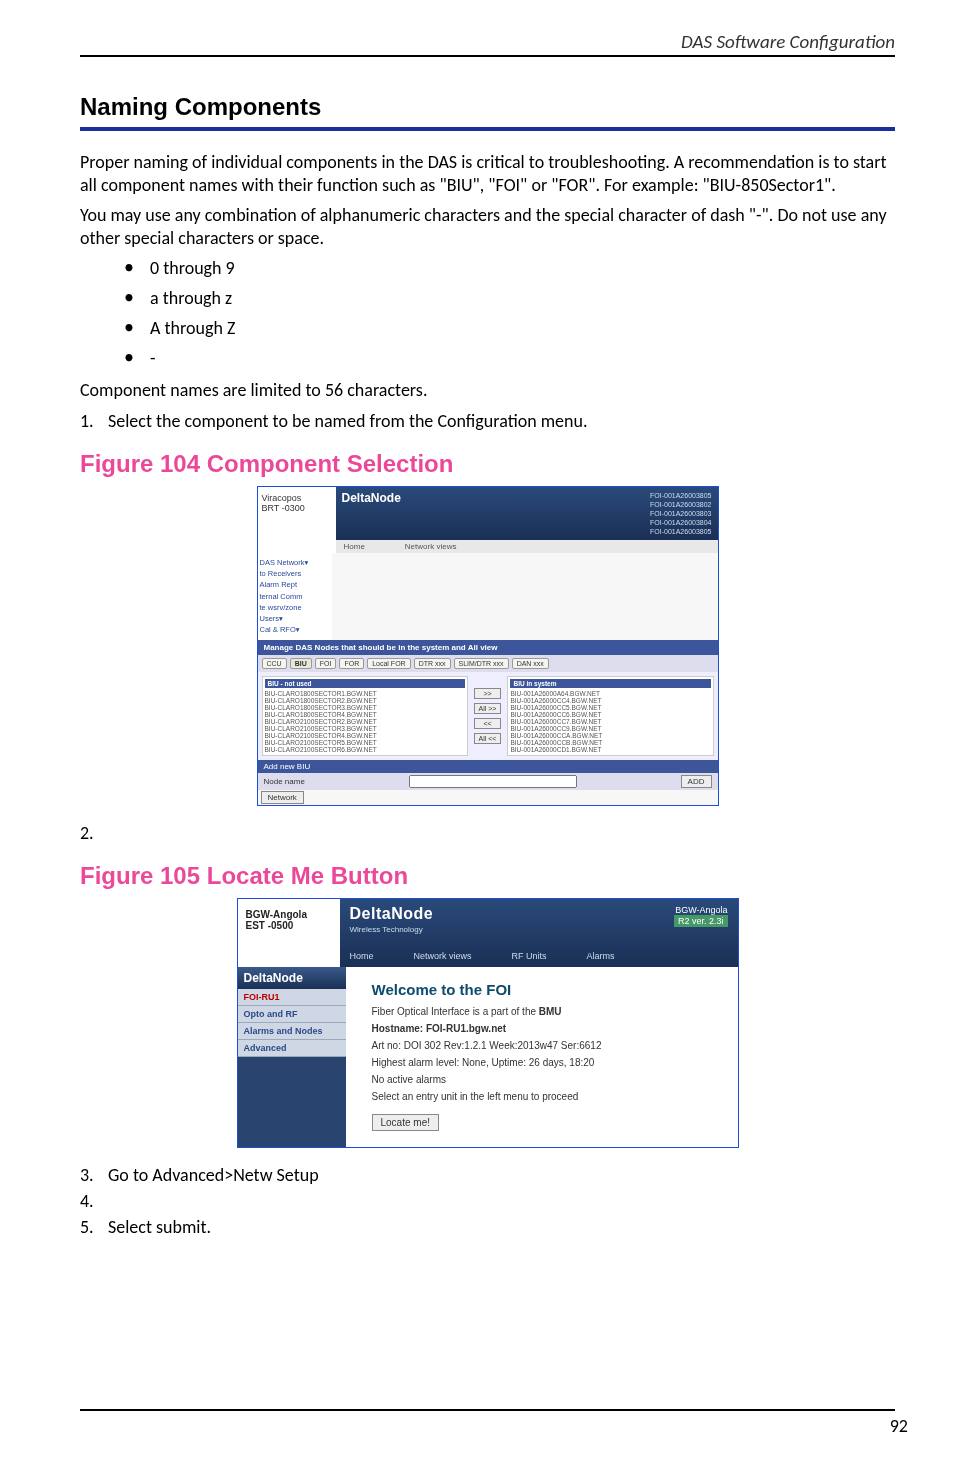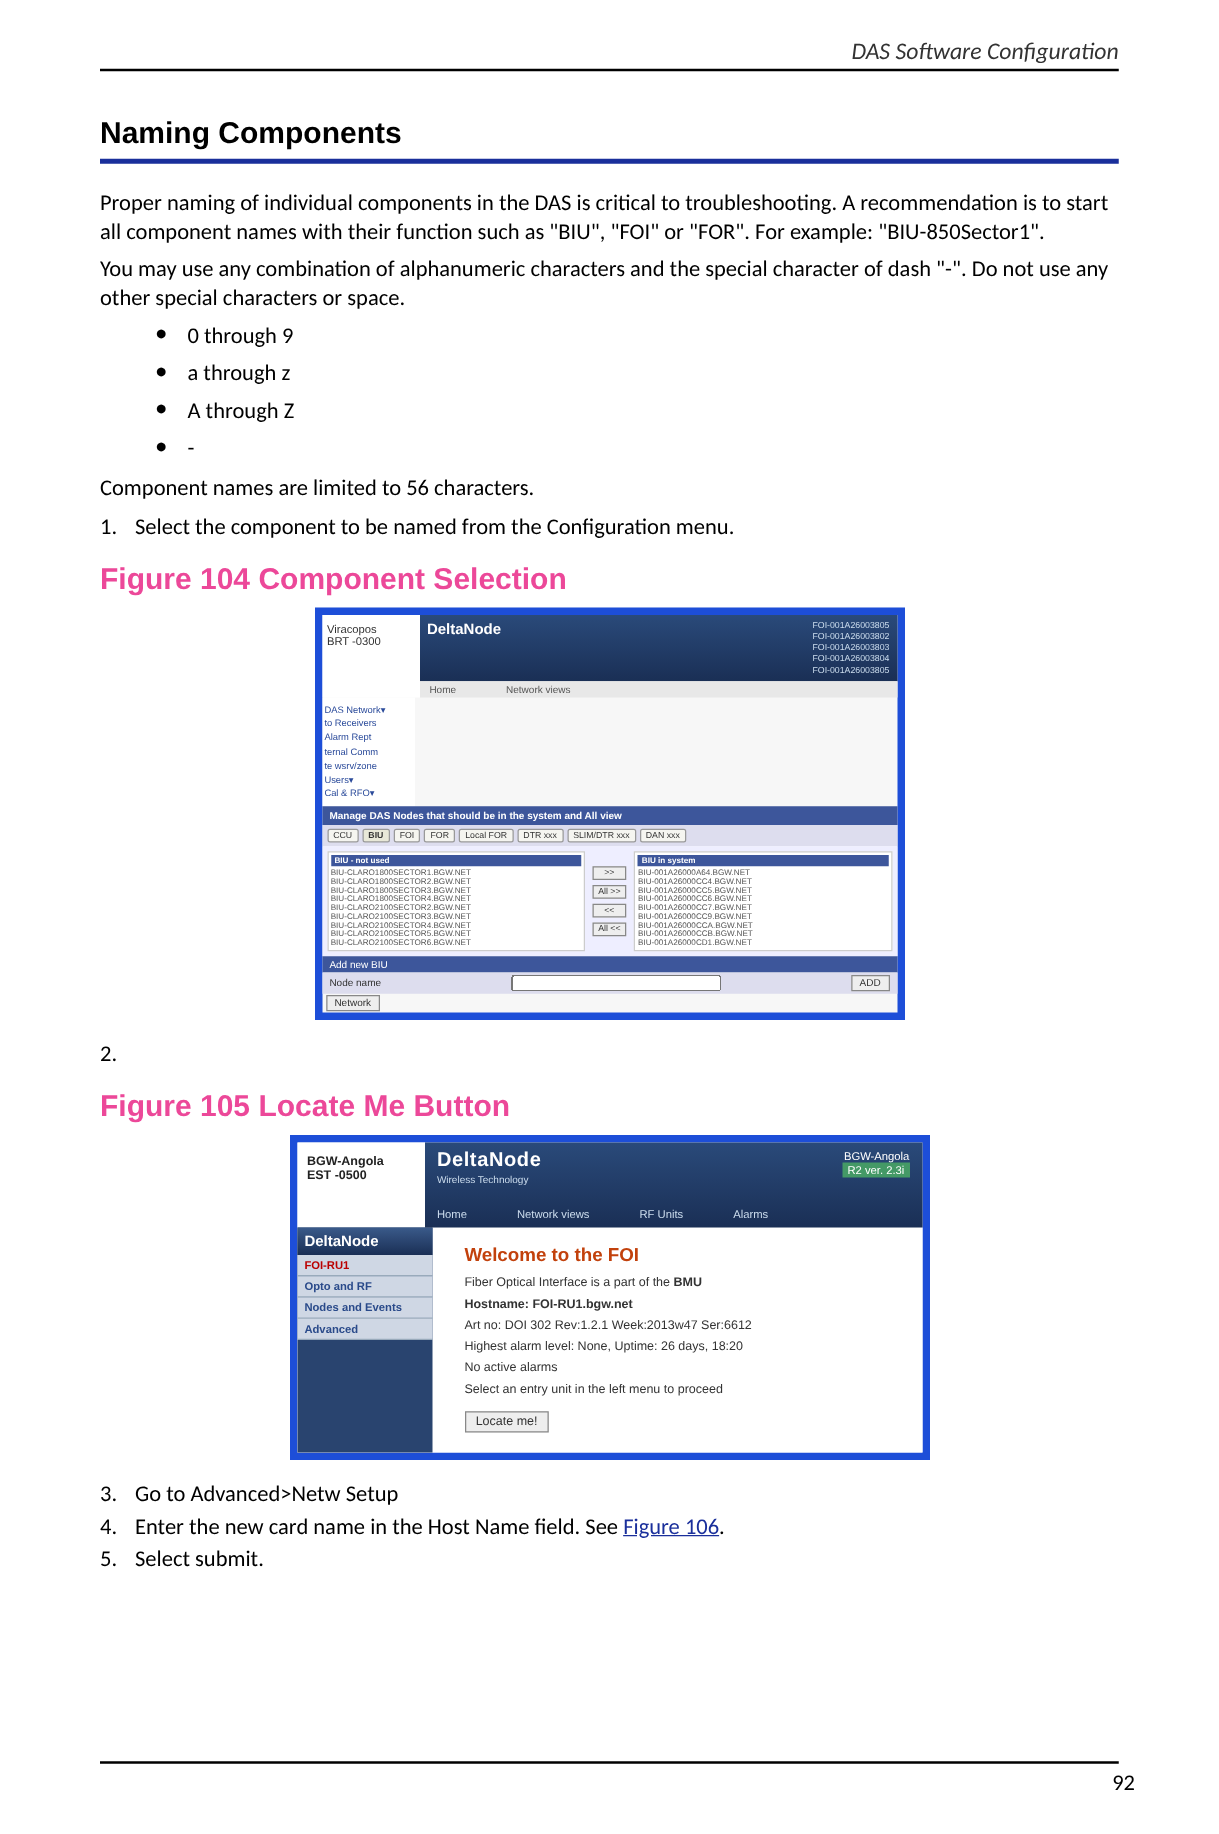--- a/index.html
+++ b/index.html
@@ -66,21 +66,21 @@
   .fig-caption {
     font-family: Arial, Helvetica, sans-serif;
     font-weight: bold;
     color: #ec4899;
     font-size: 24px;
     margin: 18px 0 8px 0;
   }
   .fig-wrap { text-align: center; margin: 4px 0 16px 0; }
   .screenshot {
     display: inline-block;
-    border: 6px solid #1d4ed8;
+    border: 1px solid #1d4ed8;
     background: #f7f7f7;
     text-align: left;
     font-family: Arial, sans-serif;
   }
   
   .ss1 { width: 460px; font-size: 8px; color: #333; }
   .ss1 .top { display: flex; }
   .ss1 .model {
     width: 70px; padding: 6px 4px; font-size: 9px; background: #fff;
   }
@@ -162,21 +162,21 @@
   }
   .ss2 .side .item {
     background: #cfd7e4; border-bottom: 1px solid #9ab; color: #2a4a8a;
     padding: 3px 6px; font-size: 9px; font-weight: bold;
   }
   .ss2 .side .item.sel { color: #b00; }
   .ss2 .main {
     flex: 1; padding: 14px 14px 16px 26px; font-size: 10px; color: #333;
   }
   .ss2 .main h3 {
-    margin: 0 0 8px 0; font-size: 15px; font-weight: bold; color: #c2410c;
+    margin: 0 0 8px 0; font-size: 15px; font-weight: bold; color: #0c4a6e;
   }
   .ss2 .main p { margin: 6px 0; }
   .ss2 .btn {
     display: inline-block; border: 1px solid #888; background: #eee;
     padding: 2px 8px; font-size: 10px; margin-top: 6px;
   }
   .link106 {
     color: #1a2f9b; text-decoration: underline;
   }
   .page-num {
@@ -339,21 +339,21 @@
           <span>RF Units</span>
           <span>Alarms</span>
         </nav>
       </div>
     </div>
     <div class="body">
       <div class="side">
         <div class="slogo">DeltaNode</div>
         <div class="item sel">FOI-RU1</div>
         <div class="item">Opto and RF</div>
-        <div class="item">Nodes and Events</div>
+        <div class="item">Alarms and Nodes</div>
         <div class="item">Advanced</div>
       </div>
       <div class="main">
         <h3>Welcome to the FOI</h3>
         <p><span>Fiber Optical Interface is a part of the </span><b>BMU</b></p>
         <p><b>Hostname: FOI-RU1.bgw.net</b></p>
         <p>Art no: DOI 302 Rev:1.2.1 Week:2013w47 Ser:6612</p>
         <p>Highest alarm level: None,  Uptime: 26 days, 18:20</p>
         <p>No active alarms</p>
         <p>Select an entry unit in the left menu to proceed</p>
@@ -362,23 +362,20 @@
     </div>
   </div>
 </div>
 
 <div class="step">
   <span class="num">3.</span>
   <span>Go to Advanced&gt;Netw Setup</span>
 </div>
 <div class="step">
   <span class="num">4.</span>
-  <span>
-    <span>Enter the new card name in the Host Name field. See </span><a class="link106">Figure  106</a><span>.</span>
-  </span>
 </div>
 <div class="step">
   <span class="num">5.</span>
   <span>Select submit.</span>
 </div>
 
 <div class="bottom-rule"></div>
 <div class="page-num">92</div>
 
 </body></html>

